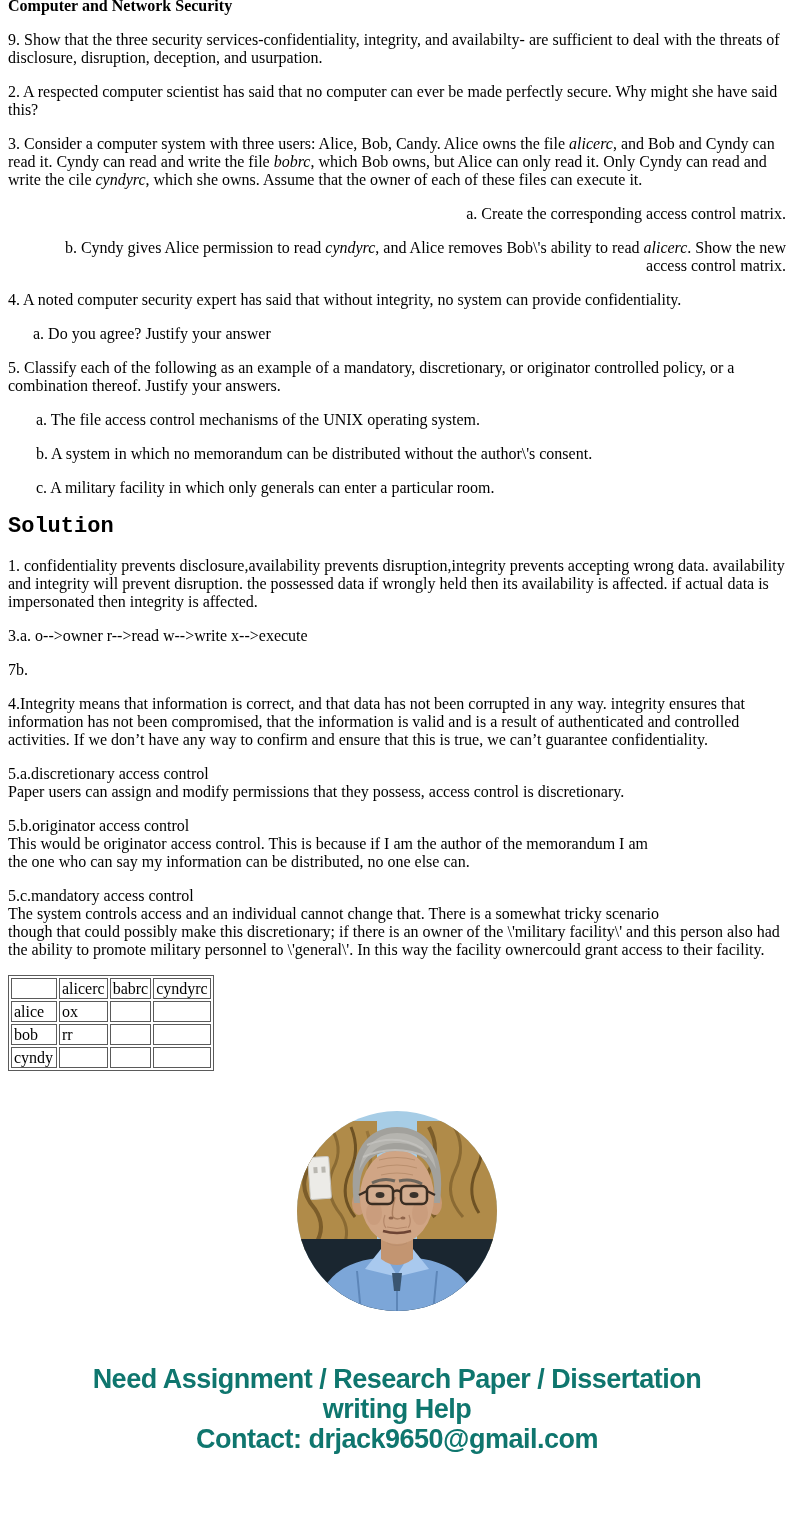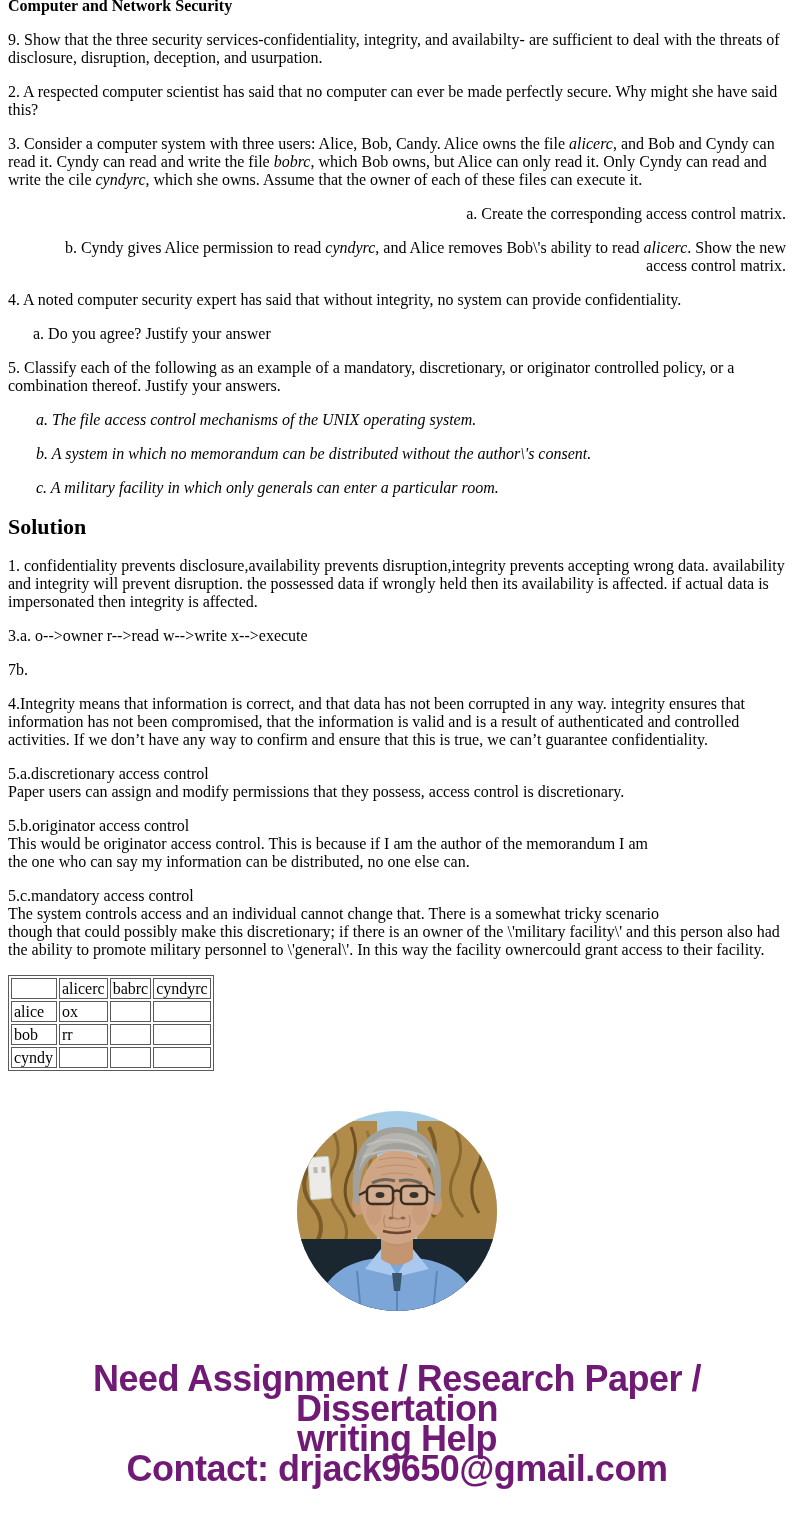--- a/index.html
+++ b/index.html
@@ -12,27 +12,27 @@
     font-family: "Liberation Serif", "DejaVu Serif", serif;
     font-size: 16px;
     line-height: 18px;
     box-sizing: border-box;
   }
   .doc { padding: 0 8px; }
   .doc p { margin: 16px 0; }
   .doc p.title-p { margin-top: -3px; font-weight: bold; }
   .ind1 { text-indent: 20px; text-align: right; }
   .ind2 { text-indent: 25px; }
-  .ind3 { text-indent: 28px; font-style: italic; }
+  .ind3 { text-indent: 28px; }
   h2.solution {
     font-size: 22px;
     line-height: 22px;
     font-weight: bold;
     margin: 19px 0;
-    font-family: Liberation Serif, serif;
+    font-family: Liberation Mono, monospace;
   }
   table.matrix {
     border-collapse: separate;
     border-spacing: 2px;
     border: 1px solid #5a5a5a;
     margin: 16px 0 0 0;
   }
   table.matrix td {
     border: 1px solid #5a5a5a;
     padding: 0 2px;
@@ -48,24 +48,24 @@
   .photo-wrap {
     margin-top: 40px;
     text-align: center;
   }
   .photo-wrap svg { display: inline-block; vertical-align: top; }
   .footer-heading {
     margin: 53px 0 0 0;
     text-align: center;
     font-family: "Liberation Sans", "DejaVu Sans", sans-serif;
     font-weight: bold;
-    font-size: 36px;
+    font-size: 27px;
     line-height: 30px;
     letter-spacing: -0.5px;
-    color: #701a75;
+    color: #0f766e;
   }
 </style>
 </head>
 <body>
 
 <div class="doc">
 
   <p class="title-p"><span>Computer and Network Security</span></p>
 
   <p><span>9. Show that the three security services-confidentiality, integrity, and availabilty- are sufficient to deal with the threats of</span><br><span>disclosure, disruption, deception, and usurpation.</span></p>

